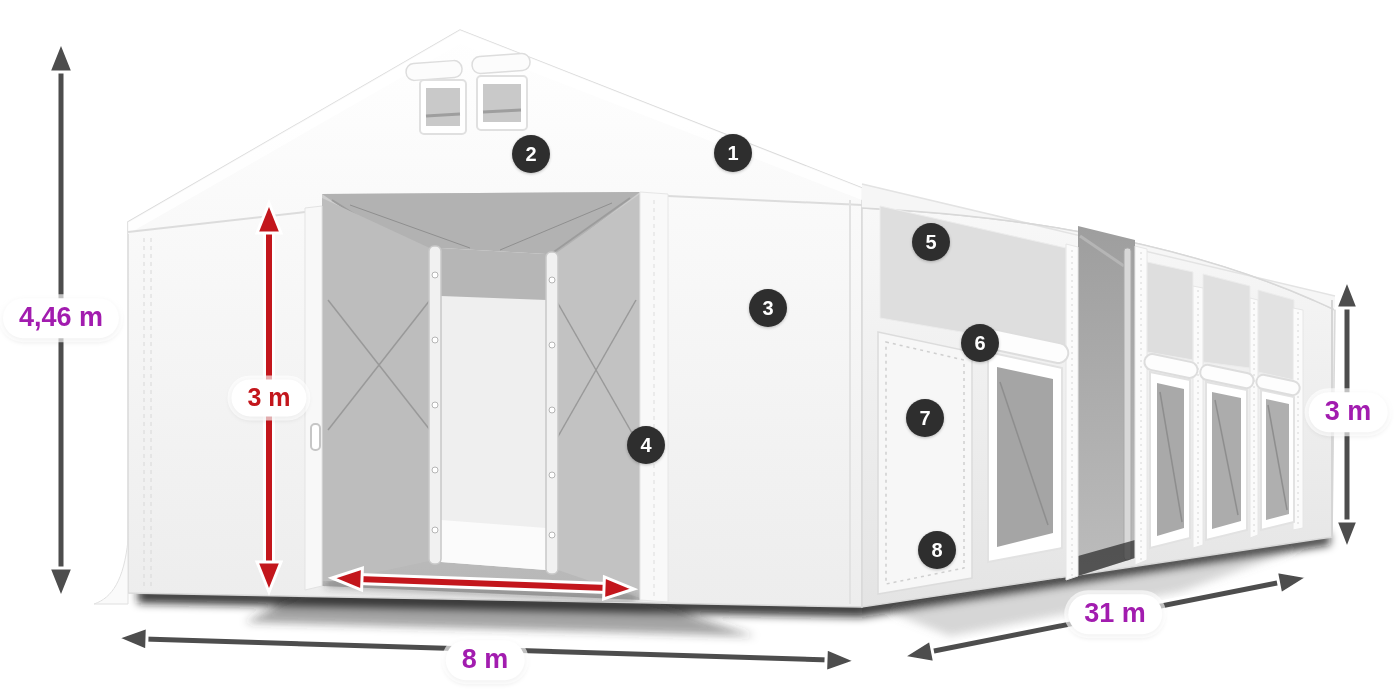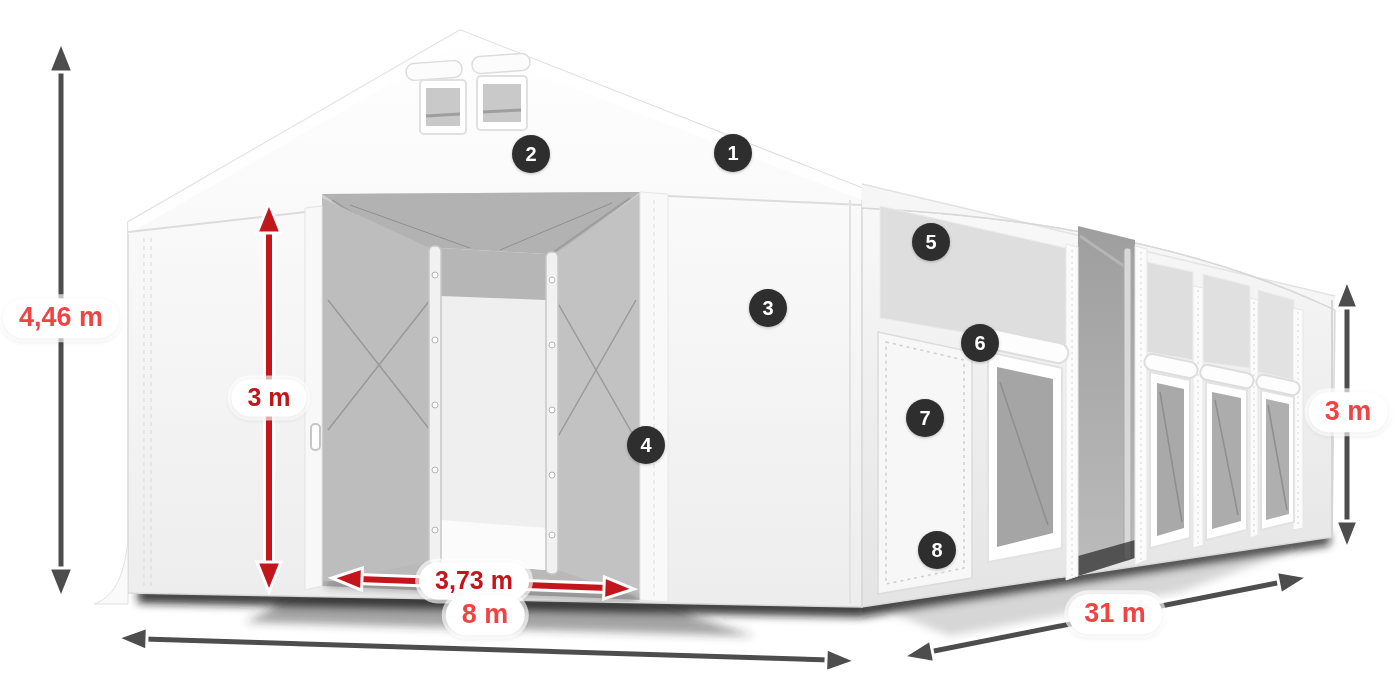--- a/index.html
+++ b/index.html
@@ -1,20 +1,20 @@
 <!DOCTYPE html>
 <html><head>
 <meta charset="utf-8">
 <style>
   html,body{margin:0;padding:0;background:#ffffff;}
   .stage{position:relative;width:1400px;height:700px;background:#ffffff;overflow:hidden;
          font-family:"Liberation Sans",sans-serif;}
   .stage svg{position:absolute;left:0;top:0;}
   .pill{position:absolute;transform:translate(-50%,-50%);background:#ffffff;border-radius:24px;
-        padding:3px 16px;font-weight:bold;font-size:27px;line-height:1.25;color:#ef4444;
+        padding:3px 16px;font-weight:bold;font-size:27px;line-height:1.25;color:#a21caf;
         box-shadow:0 0 0 4px rgba(255,255,255,.65),0 2px 6px rgba(0,0,0,.18);white-space:nowrap;z-index:5;}
   .pill-red{color:#c3161c;font-size:25px;}
   .badge{position:absolute;transform:translate(-50%,-50%);width:38px;height:38px;border-radius:50%;
          background:#2e2e2e;color:#ffffff;display:flex;align-items:center;justify-content:center;
          font-weight:bold;font-size:20px;z-index:6;box-shadow:0 1px 3px rgba(0,0,0,.25);}
 </style>
 </head>
 <body>
 
 <div class="stage">
@@ -219,22 +219,21 @@
   <g>
     <line x1="1347" y1="303" x2="1347" y2="526" stroke="#ffffff" stroke-width="11"></line>
     <line x1="1347" y1="303" x2="1347" y2="526" stroke="#4d4d4d" stroke-width="5"></line>
     <polygon points="1347,280 1336,308 1358,308" fill="#4d4d4d" stroke="#ffffff" stroke-width="3"></polygon>
     <polygon points="1347,549 1336,521 1358,521" fill="#4d4d4d" stroke="#ffffff" stroke-width="3"></polygon>
   </g>
 </svg>
 
 <div class="pill" style="left:61px;top:318px;">4,46 m</div>
 <div class="pill pill-red" style="left:269px;top:398px;">3 m</div>
-<div class="pill pill-red" style="left:474px;top:581px;">3,73 m</div>
-<div class="pill" style="left:485px;top:615px;">8 m</div>
+<div class="pill" style="left:485px;top:660px;">8 m</div>
 <div class="pill" style="left:1115px;top:614px;">31 m</div>
 <div class="pill" style="left:1348px;top:412px;">3 m</div>
 
 <div class="badge" style="left:733px;top:153px;">1</div>
 <div class="badge" style="left:531px;top:154px;">2</div>
 <div class="badge" style="left:768px;top:308px;">3</div>
 <div class="badge" style="left:646px;top:445px;">4</div>
 <div class="badge" style="left:931px;top:242px;">5</div>
 <div class="badge" style="left:980px;top:343px;">6</div>
 <div class="badge" style="left:925px;top:418px;">7</div>

